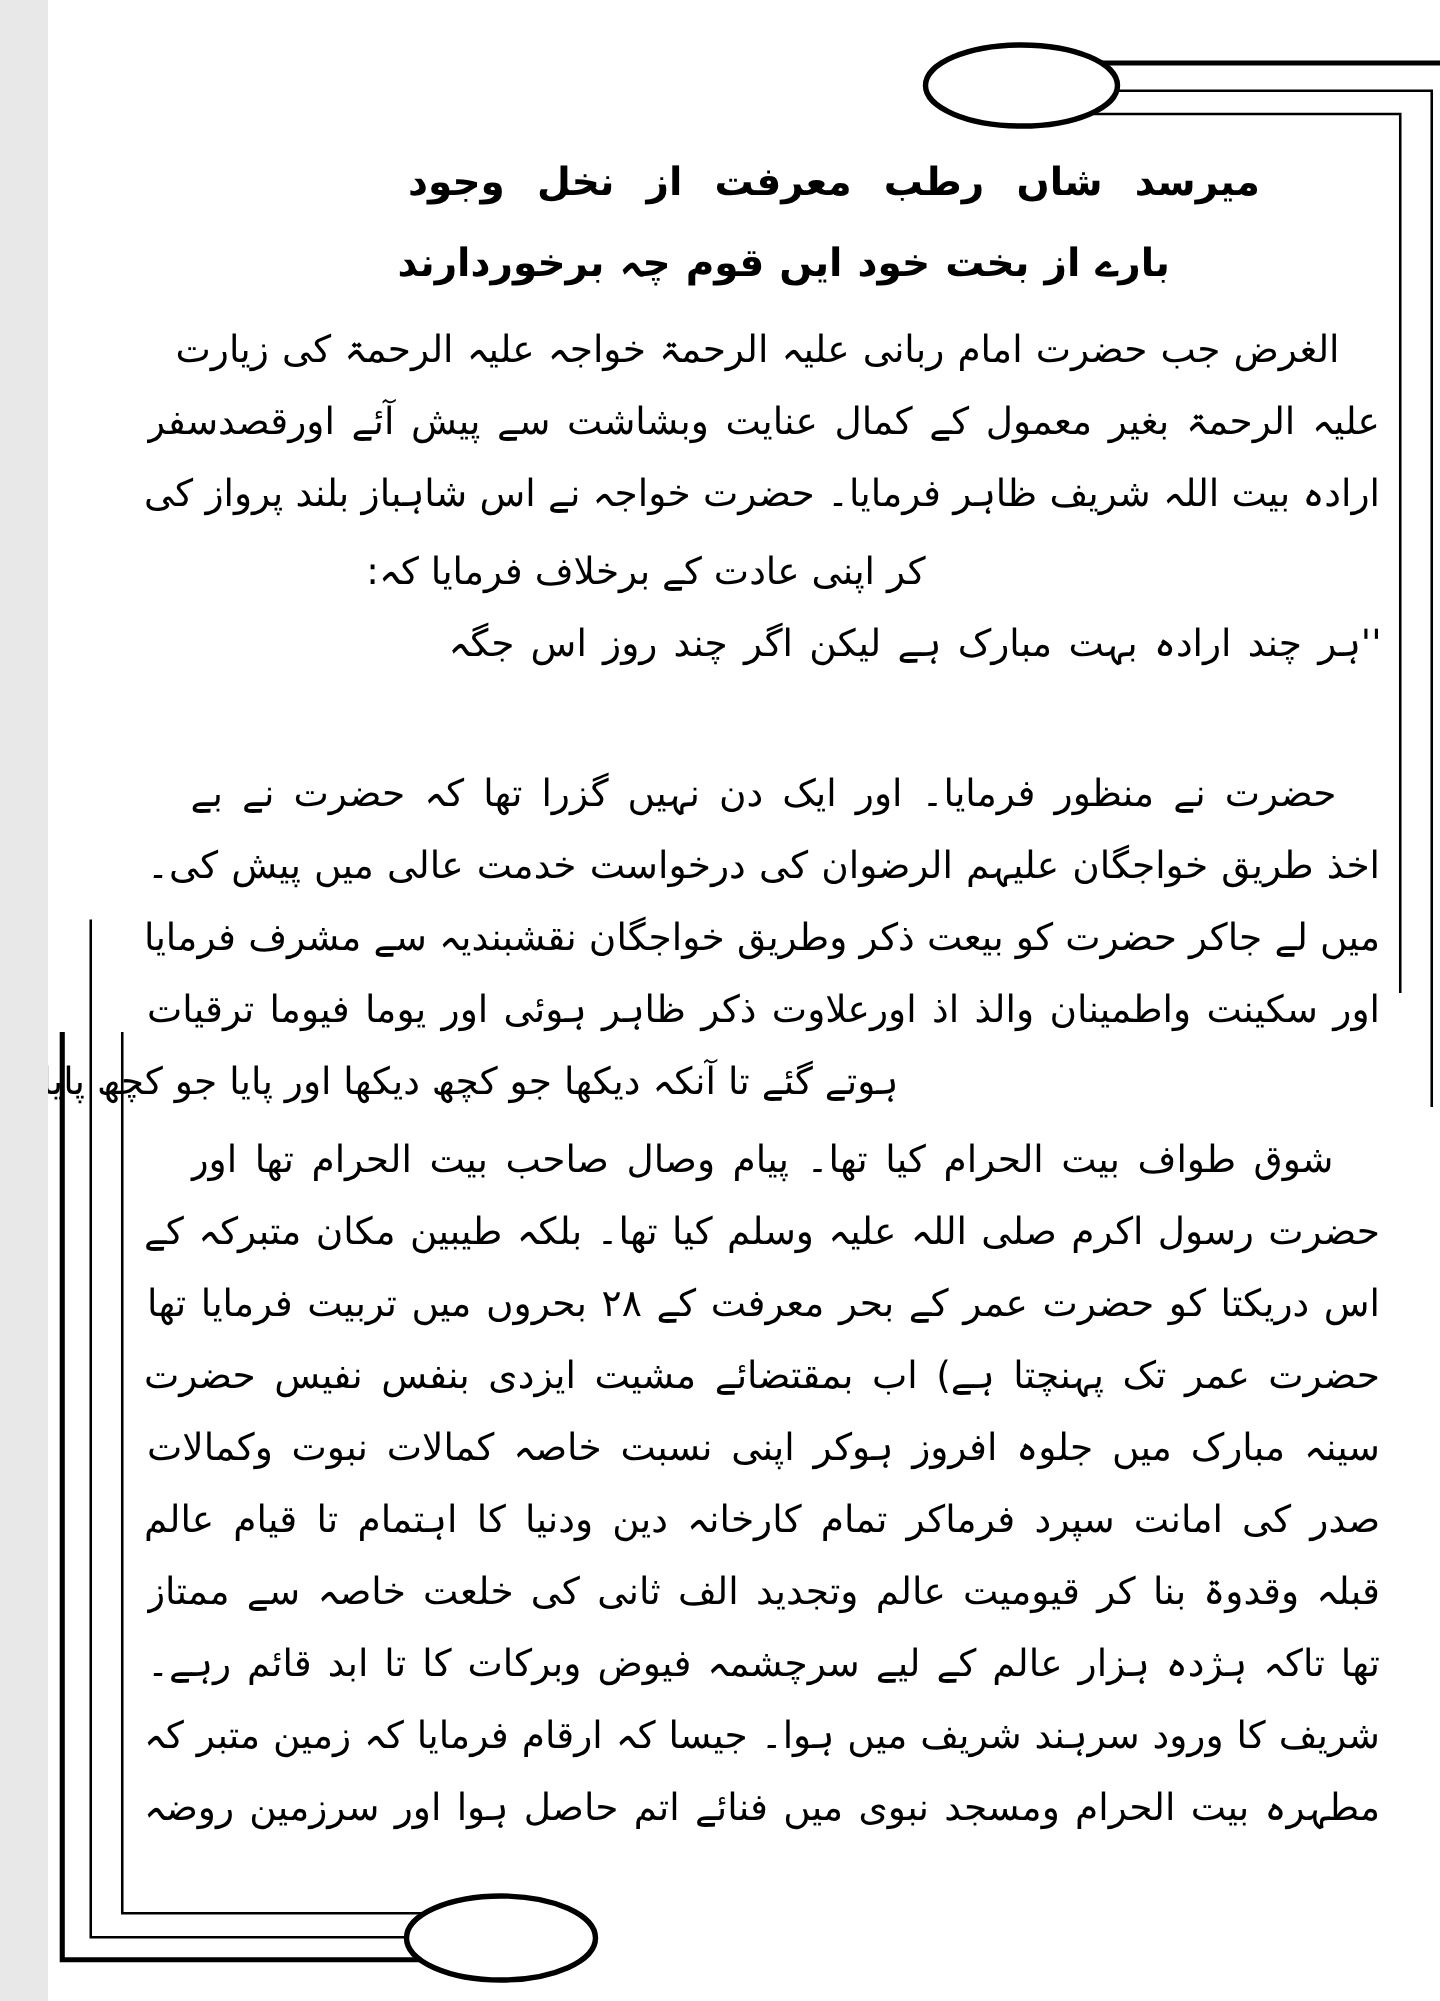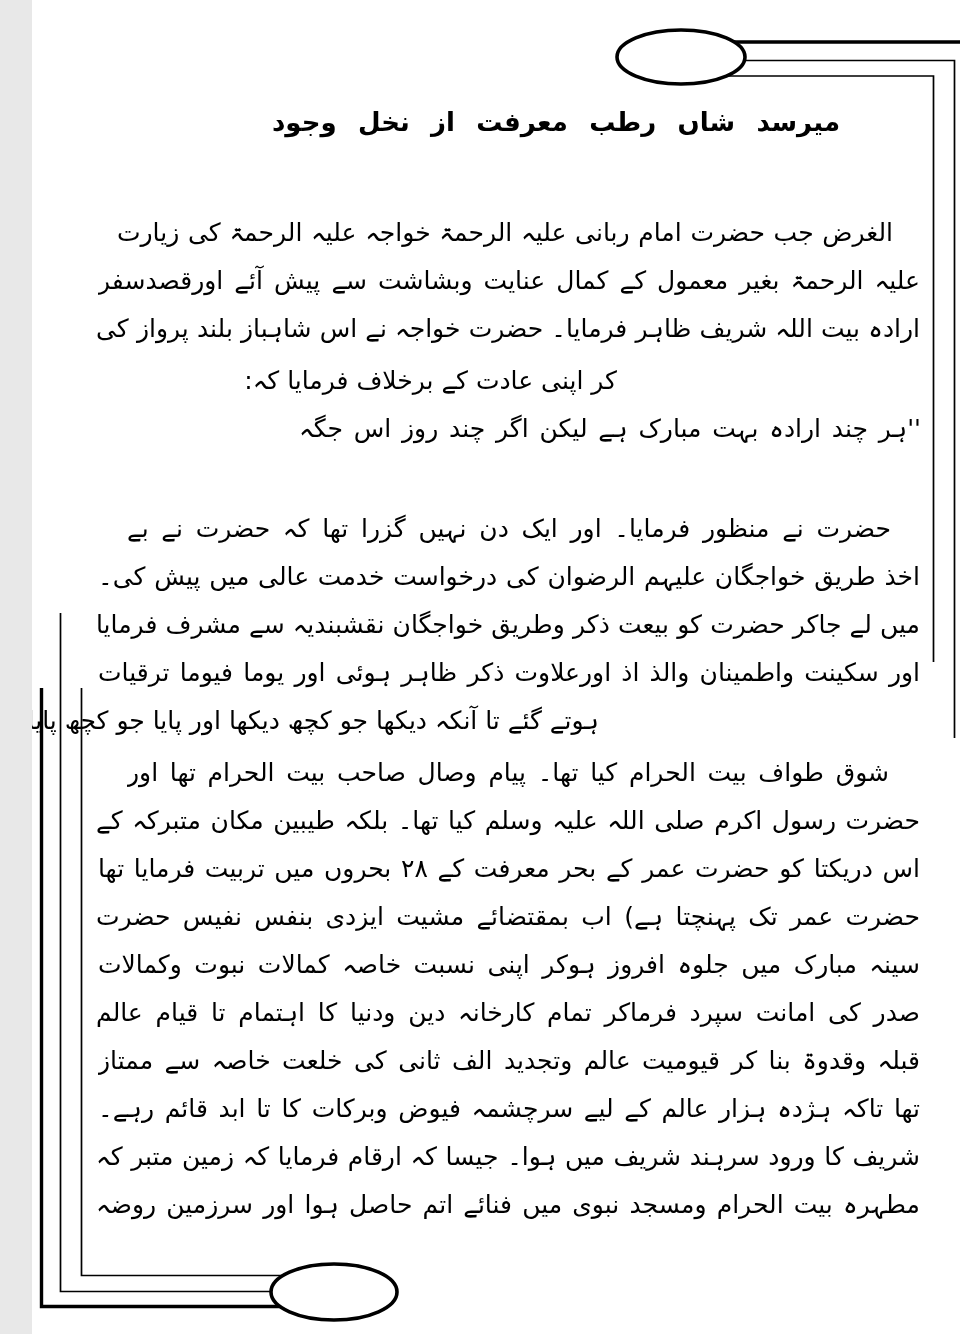--- a/index.html
+++ b/index.html
@@ -55,20 +55,21 @@
 
     <g stroke="#000" fill="none">
       <path d="M9.5 688 L9.5 1306.5 L310 1306.5" stroke-width="3.4"></path>
       <path d="M28.5 613 L28.5 1291.5 L310 1291.5" stroke-width="1.7"></path>
       <path d="M49.5 688 L49.5 1275.5 L310 1275.5" stroke-width="1.7"></path>
     </g>
     <ellipse cx="302" cy="1292" rx="63" ry="28" fill="#ffffff" stroke="#000" stroke-width="3.6"></ellipse>
   </svg>
 
   <div class="line verse" style="top:98px;left:240px;width:568px">میرسد شاں رطب معرفت از نخل وجود</div>
+  <div class="line verse" style="top:152px;left:233px;width:515px">بارے از بخت خود ایں قوم چہ برخوردارند</div>
 
   <div class="line" style="top:210px;left:85px;width:776px">الغرض جب حضرت امام ربانی علیہ الرحمۃ خواجہ علیہ الرحمۃ کی زیارت سے مشرف ہوئے تو خواجہ</div>
   <div class="line" style="top:258px;left:66px;width:822px">علیہ الرحمۃ بغیر معمول کے کمال عنایت وبشاشت سے پیش آئے اورقصدسفر دریافت فرمایا۔ حضرت نے اپنا</div>
   <div class="line" style="top:306px;left:64px;width:824px">ارادہ بیت اللہ شریف ظاہر فرمایا۔ حضرت خواجہ نے اس شاہباز بلند پرواز کی جبین مبین پر قابلیت ارجمند دیکھ</div>
   <div class="line center" style="top:358px;left:255px;width:330px">کر اپنی عادت کے برخلاف فرمایا کہ:</div>
   <div class="line" style="top:406px;left:267px;width:622px">''ہر چند ارادہ بہت مبارک ہے لیکن اگر چند روز اس جگہ فقراء کے</div>
   <div class="line" style="top:506px;left:95px;width:764px">حضرت نے منظور فرمایا۔ اور ایک دن نہیں گزرا تھا کہ حضرت نے بے اختیار ہوکر حضرت خواجہ سے</div>
   <div class="line" style="top:554px;left:66px;width:822px">اخذ طریق خواجگان علیہم الرضوان کی درخواست خدمت عالی میں پیش کی۔ چنانچہ حضرت خواجہ نے خلوت</div>
   <div class="line" style="top:602px;left:64px;width:824px">میں لے جاکر حضرت کو بیعت ذکر وطریق خواجگان نقشبندیہ سے مشرف فرمایا اس وقت حضرت کا دل گویا ہوا</div>
   <div class="line" style="top:650px;left:66px;width:822px">اور سکینت واطمینان والذ اذ اورعلاوت ذکر ظاہر ہوئی اور یوما فیوما ترقیات عالیہ وعروجات متعالیہ پر فائز</div>

